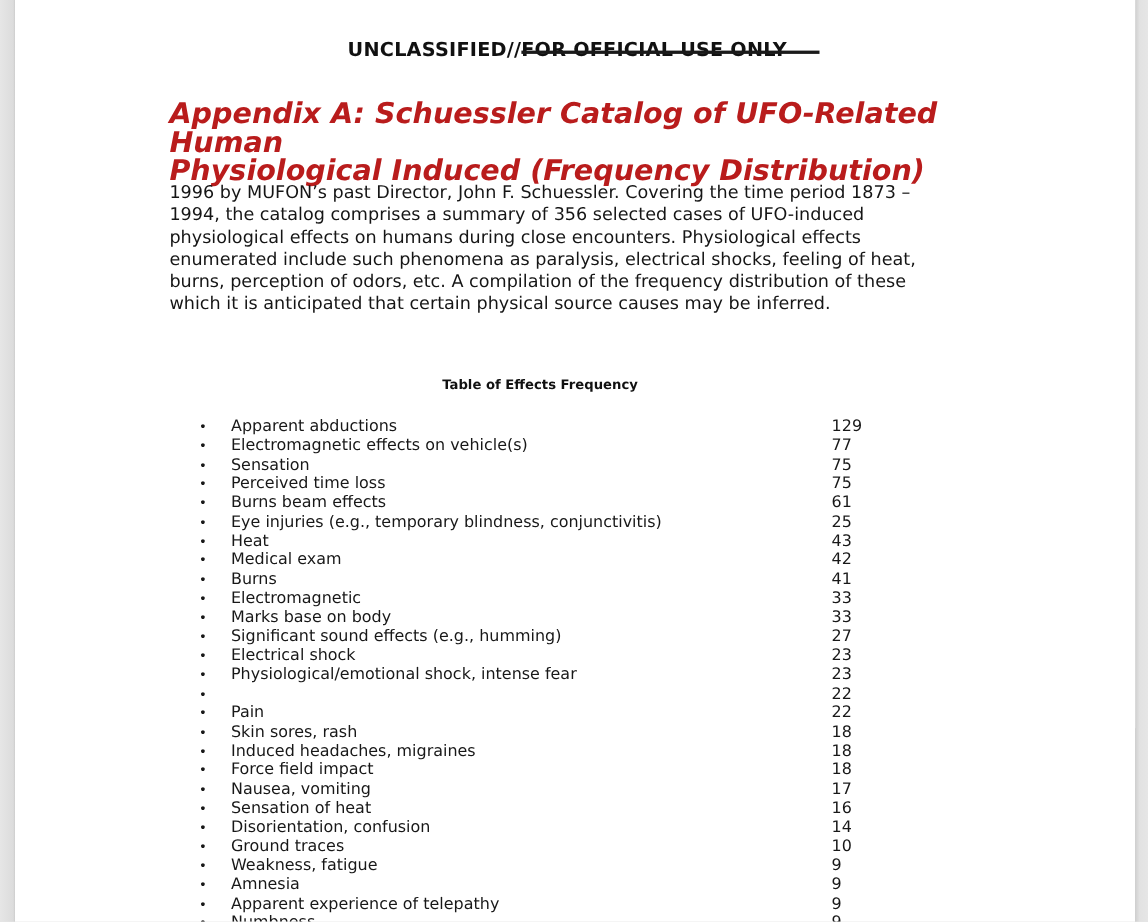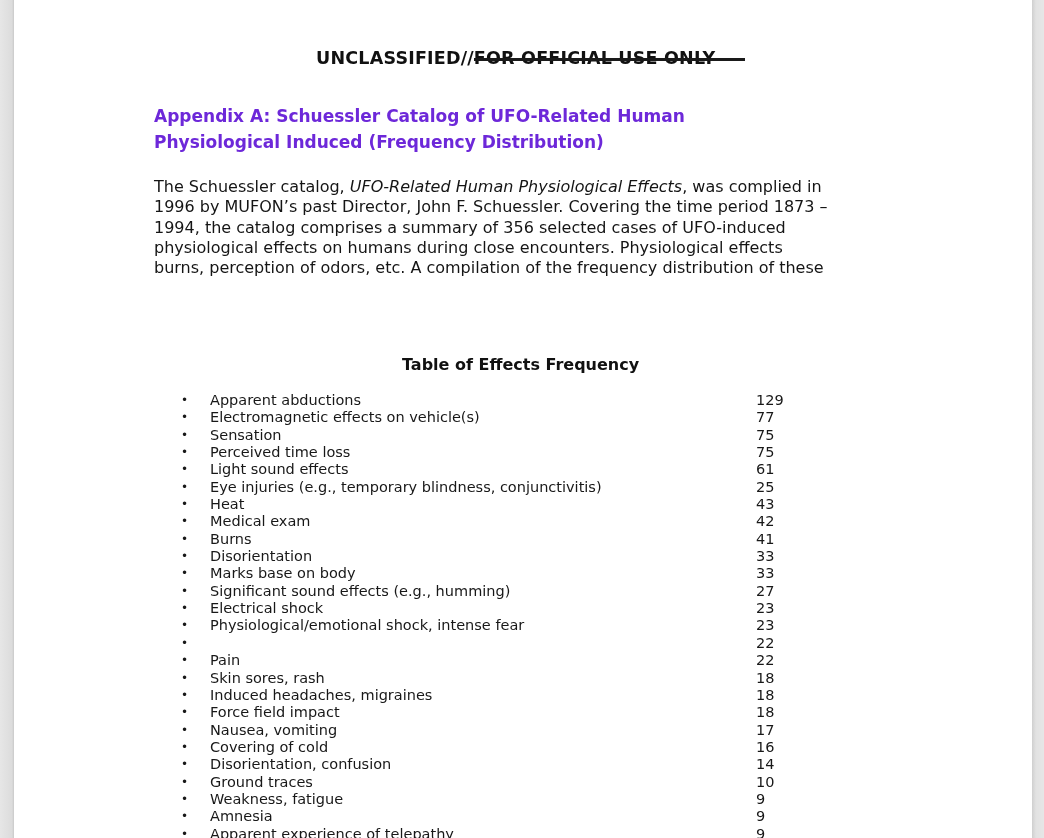--- a/index.html
+++ b/index.html
@@ -13,21 +13,21 @@
     .viewer {
       position: relative;
       width: 1044px;
       height: 838px;
       background: linear-gradient(to right, #e6e6e6 0px, #dcdcdc 12px, #c9c9c9 14px, #ffffff 14px, #ffffff 1032px, #cfcfcf 1032px, #e2e2e2 1036px, #e6e6e6 1044px);
       overflow: hidden;
     }
     .page {
       position: absolute;
       left: 14px;
-      top: 12px;
+      top: 0;
       width: 1018px;
       height: 662px;
       background: #ffffff;
       color: #111;
     }
     .marking {
       position: absolute;
       left: 302px;
       top: 36px;
       font-family: "DejaVu Sans", sans-serif;
@@ -50,43 +50,44 @@
       height: 3px;
       background: #1a1a1a;
     }
     .title {
       position: absolute;
       left: 140px;
       top: 91px;
       width: 760px;
       font-family: "DejaVu Sans", sans-serif;
       font-weight: bold;
-      font-size: 17px;
+      font-size: 26px;
       line-height: 26px;
-      color: #6d28d9;
+      color: #b91c1c;
+      font-style: italic;
     }
     .body-text {
       position: absolute;
       left: 140px;
       top: 165px;
       width: 740px;
       font-family: "DejaVu Sans", sans-serif;
       font-size: 16px;
       line-height: 20.3px;
       color: #151515;
     }
     .body-text .line { display: block; white-space: nowrap; }
     .body-text em { font-style: italic; }
     .table-title {
       position: absolute;
       left: 388px;
       top: 343px;
       font-family: "DejaVu Sans", sans-serif;
       font-weight: bold;
-      font-size: 16px;
+      font-size: 12px;
       color: #111;
       white-space: nowrap;
     }
     .effects-list {
       position: absolute;
       left: 160px;
       top: 380px;
       width: 660px;
       margin: 0;
       padding: 0;
@@ -128,25 +129,26 @@
     <div class="marking">
       <span>UNCLASSIFIED//</span><span class="struck">FOR OFFICIAL USE ONLY</span>
     </div>
 
     <div class="title">
       <div>Appendix A:  Schuessler Catalog of UFO-Related Human</div>
       <div>Physiological Induced (Frequency Distribution)</div>
     </div>
 
     <div class="body-text">
-      <span class="line"><span>The Schuessler catalog, </span><em>UFO-Related Human Physiological Effects</em><span>, was complied in</span></span>
       <span class="line">1996 by MUFON’s past Director, John F. Schuessler.  Covering the time period 1873 –</span>
       <span class="line">1994, the catalog comprises a summary of 356 selected cases of UFO-induced</span>
       <span class="line">physiological effects on humans during close encounters.  Physiological effects</span>
+      <span class="line">enumerated include such phenomena as paralysis, electrical shocks, feeling of heat,</span>
       <span class="line">burns, perception of odors, etc.  A compilation of the frequency distribution of these</span>
+      <span class="line">which it is anticipated that certain physical source causes may be inferred.</span>
     </div>
 
     <div class="table-title">Table of Effects Frequency</div>
 
     <ul class="effects-list" id="effects-list">
         <li>
           <span class="bullet">•</span>
           <span class="label">Apparent abductions</span>
           <span class="count">129</span>
         </li>
@@ -160,21 +162,21 @@
           <span class="label">Sensation</span>
           <span class="count">75</span>
         </li>
         <li>
           <span class="bullet">•</span>
           <span class="label">Perceived time loss</span>
           <span class="count">75</span>
         </li>
         <li>
           <span class="bullet">•</span>
-          <span class="label">Light sound effects</span>
+          <span class="label">Burns beam effects</span>
           <span class="count">61</span>
         </li>
         <li>
           <span class="bullet">•</span>
           <span class="label">Eye injuries (e.g., temporary blindness, conjunctivitis)</span>
           <span class="count">25</span>
         </li>
         <li>
           <span class="bullet">•</span>
           <span class="label">Heat</span>
@@ -185,21 +187,21 @@
           <span class="label">Medical exam</span>
           <span class="count">42</span>
         </li>
         <li>
           <span class="bullet">•</span>
           <span class="label">Burns</span>
           <span class="count">41</span>
         </li>
         <li>
           <span class="bullet">•</span>
-          <span class="label">Disorientation</span>
+          <span class="label">Electromagnetic</span>
           <span class="count">33</span>
         </li>
         <li>
           <span class="bullet">•</span>
           <span class="label">Marks base on body</span>
           <span class="count">33</span>
         </li>
         <li>
           <span class="bullet">•</span>
           <span class="label">Significant sound effects (e.g., humming)</span>
@@ -239,21 +241,21 @@
           <span class="label">Force field impact</span>
           <span class="count">18</span>
         </li>
         <li>
           <span class="bullet">•</span>
           <span class="label">Nausea, vomiting</span>
           <span class="count">17</span>
         </li>
         <li>
           <span class="bullet">•</span>
-          <span class="label">Covering of cold</span>
+          <span class="label">Sensation of heat</span>
           <span class="count">16</span>
         </li>
         <li>
           <span class="bullet">•</span>
           <span class="label">Disorientation, confusion</span>
           <span class="count">14</span>
         </li>
         <li>
           <span class="bullet">•</span>
           <span class="label">Ground traces</span>

